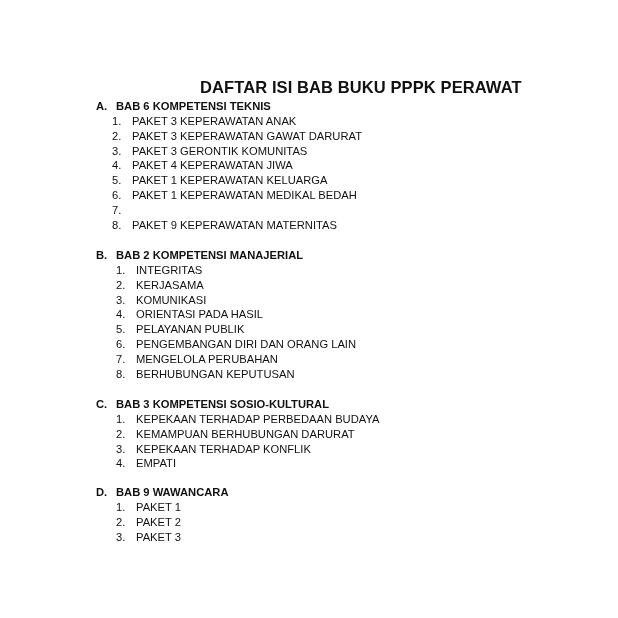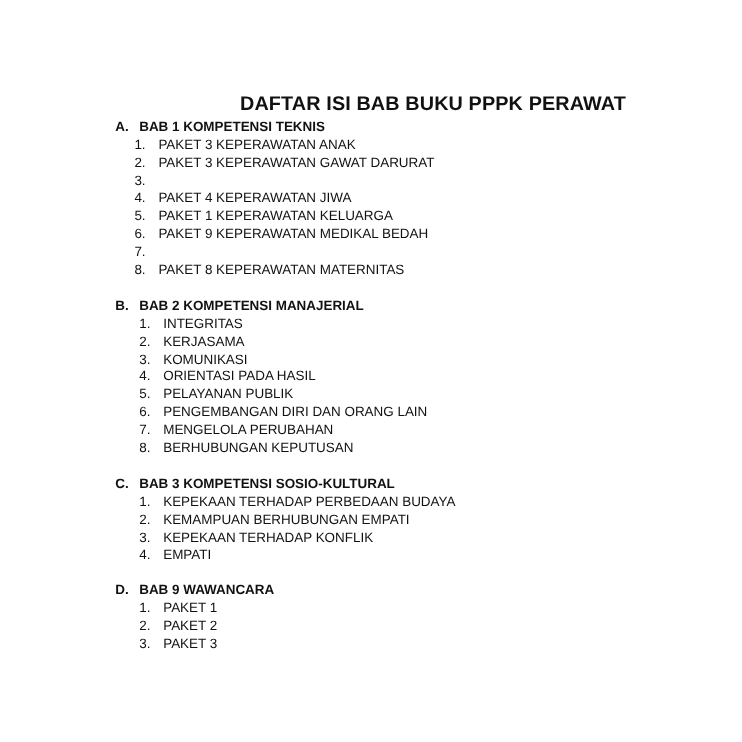--- a/index.html
+++ b/index.html
@@ -66,52 +66,53 @@
     .indent-b { padding-left: 20px; }
   </style>
 </head>
 <body>
 
 <div class="title">DAFTAR ISI BAB BUKU PPPK PERAWAT</div>
 
 <div class="section" style="top:98px;">
   <div class="section-head">
     <span class="section-letter">A.</span>
-    <span>BAB 1 KOMPETENSI TEKNIS</span>
+    <span>BAB 6 KOMPETENSI TEKNIS</span>
   </div>
   <ul class="items indent-a">
     <li class="item">
         <span class="item-num">1.</span>
         <span>PAKET 3 KEPERAWATAN ANAK</span>
       </li>
     <li class="item">
         <span class="item-num">2.</span>
         <span>PAKET 3 KEPERAWATAN GAWAT DARURAT</span>
       </li>
     <li class="item">
         <span class="item-num">3.</span>
+        <span>PAKET 3 GERONTIK KOMUNITAS</span>
       </li>
     <li class="item">
         <span class="item-num">4.</span>
         <span>PAKET 4 KEPERAWATAN JIWA</span>
       </li>
     <li class="item">
         <span class="item-num">5.</span>
         <span>PAKET 1 KEPERAWATAN KELUARGA</span>
       </li>
     <li class="item">
         <span class="item-num">6.</span>
-        <span>PAKET 9 KEPERAWATAN MEDIKAL BEDAH</span>
+        <span>PAKET 1 KEPERAWATAN MEDIKAL BEDAH</span>
       </li>
     <li class="item">
         <span class="item-num">7.</span>
       </li>
     <li class="item">
         <span class="item-num">8.</span>
-        <span>PAKET 8 KEPERAWATAN MATERNITAS</span>
+        <span>PAKET 9 KEPERAWATAN MATERNITAS</span>
       </li>
   </ul>
 </div>
 
 <div class="section" style="top:247px;">
   <div class="section-head">
     <span class="section-letter">B.</span>
     <span>BAB 2 KOMPETENSI MANAJERIAL</span>
   </div>
   <ul class="items indent-b">
@@ -155,21 +156,21 @@
     <span class="section-letter">C.</span>
     <span>BAB 3 KOMPETENSI SOSIO-KULTURAL</span>
   </div>
   <ul class="items indent-b">
     <li class="item">
         <span class="item-num">1.</span>
         <span>KEPEKAAN TERHADAP PERBEDAAN BUDAYA</span>
       </li>
     <li class="item">
         <span class="item-num">2.</span>
-        <span>KEMAMPUAN BERHUBUNGAN EMPATI</span>
+        <span>KEMAMPUAN BERHUBUNGAN DARURAT</span>
       </li>
     <li class="item">
         <span class="item-num">3.</span>
         <span>KEPEKAAN TERHADAP KONFLIK</span>
       </li>
     <li class="item">
         <span class="item-num">4.</span>
         <span>EMPATI</span>
       </li>
   </ul>

